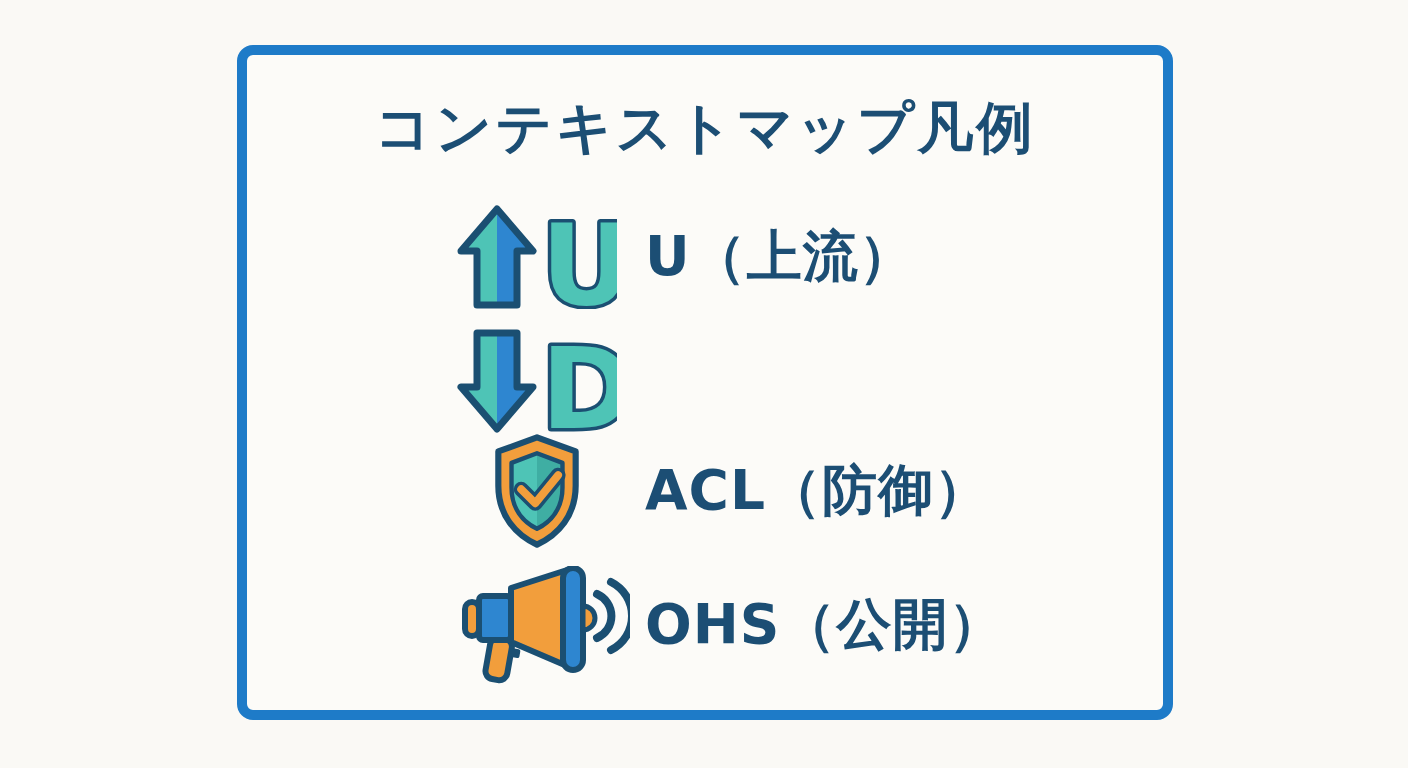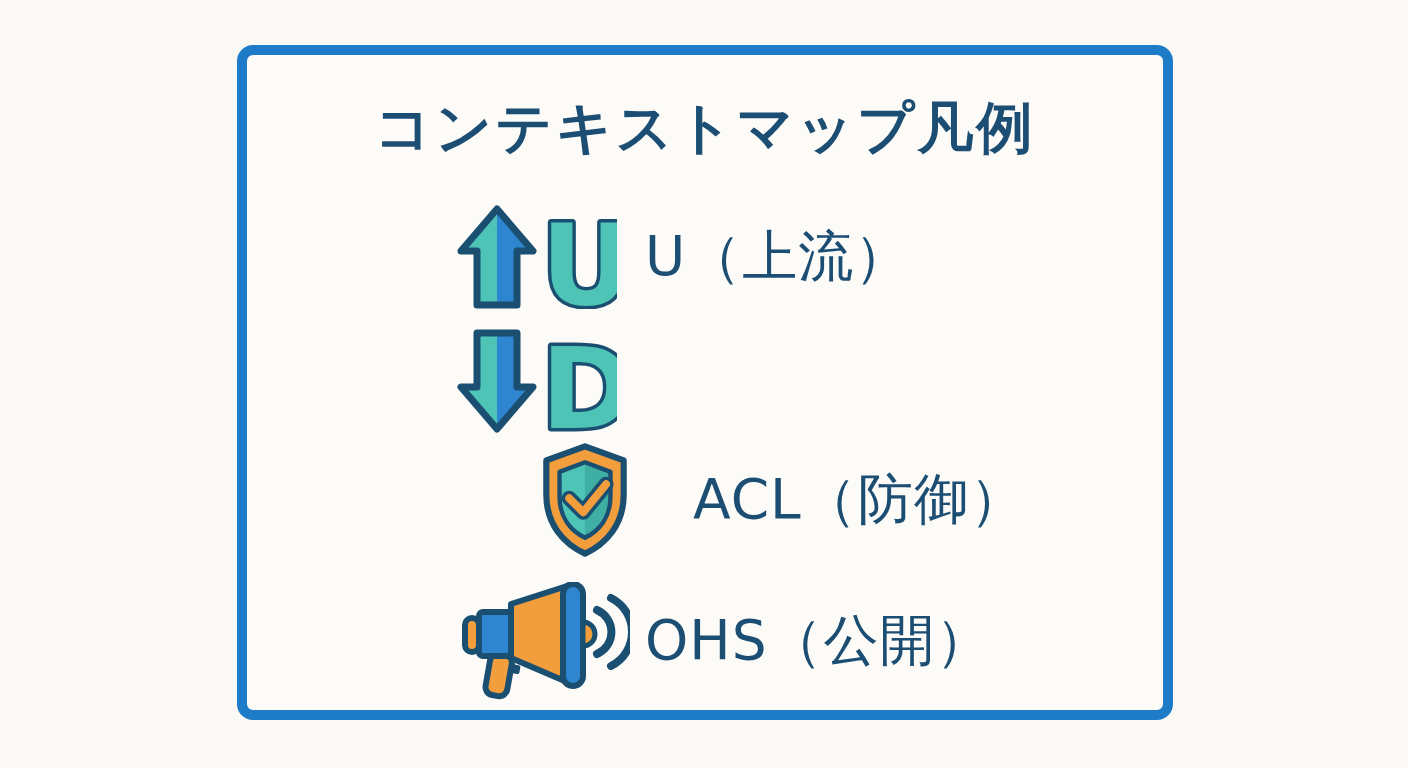--- a/index.html
+++ b/index.html
@@ -18,29 +18,29 @@
     background:#FCFBF8;
   }
   .title {
     position:absolute; top:36px; left:0; right:0;
     text-align:center; font-size:56px; font-weight:bold;
     color:#1C4E74; letter-spacing:3px; white-space:nowrap;
   }
   .row { position:absolute; left:0; right:0; height:116px; }
   .row-1 { top:144px; }
   .row-2 { top:268px; }
-  .row-3 { top:387px;margin-left:48px; }
-  .row-4 { top:528px; }
+  .row-3 { top:378px; }
+  .row-4 { top:512px; }
   .icon-slot {
     position:absolute; left:175px; width:230px; height:100%;
     display:flex; align-items:center; justify-content:center;
   }
   .row-label {
     position:absolute; left:398px; top:50%; transform:translateY(-50%);
-    font-size:55px; font-weight:normal; color:#1C4E74;
+    font-size:55px; font-weight:bold; color:#1C4E74;
     letter-spacing:1px; white-space:nowrap;
   }
   svg { display:block; }
   .o5 { stroke:#1B4F72; stroke-width:5; stroke-linejoin:round; stroke-linecap:round; }
   .o6 { stroke:#1B4F72; stroke-width:6; stroke-linejoin:round; stroke-linecap:round; }
   .o7 { stroke:#1B4F72; stroke-width:7; stroke-linejoin:round; stroke-linecap:round; }
   .wave { stroke:#1B4F72; stroke-width:8; stroke-linecap:round; fill:none; }
   .check-under { stroke:#1B4F72; stroke-width:17; stroke-linecap:round; stroke-linejoin:round; fill:none; }
   .check-over  { stroke-width:9; stroke-linecap:round; stroke-linejoin:round; fill:none; }
   .glyph {

